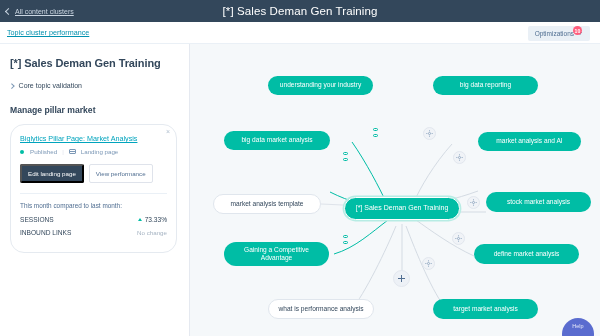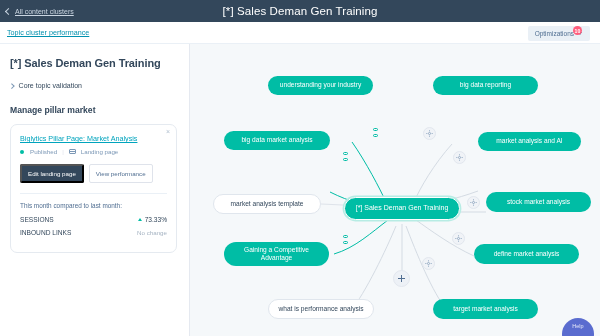--- a/index.html
+++ b/index.html
@@ -83,21 +83,21 @@
     border-right: 1px solid #7c98b6; border-top: 1px solid #7c98b6;
     transform: rotate(45deg); display: inline-block;
   }
   .section-title {
     font-size: 8.6px; font-weight: bold; color: #33475b;
     margin-bottom: 9px;
   }
 
   .card {
     position: relative;
-    border: 1px solid #e5eaf0; border-radius: 7px;
+    border: 1px solid #e5eaf0; border-radius: 14px;
     background: #fff; padding: 9px 9px 10px 9px;
   }
   .card-close {
     position: absolute; right: 6px; top: 3px;
     color: #b0bfce; font-size: 7px; line-height: 1;
   }
   .card-link {
     color: #00a4bd; font-size: 7.2px; display: block;
     margin-bottom: 5px; padding-right: 10px;
   }

